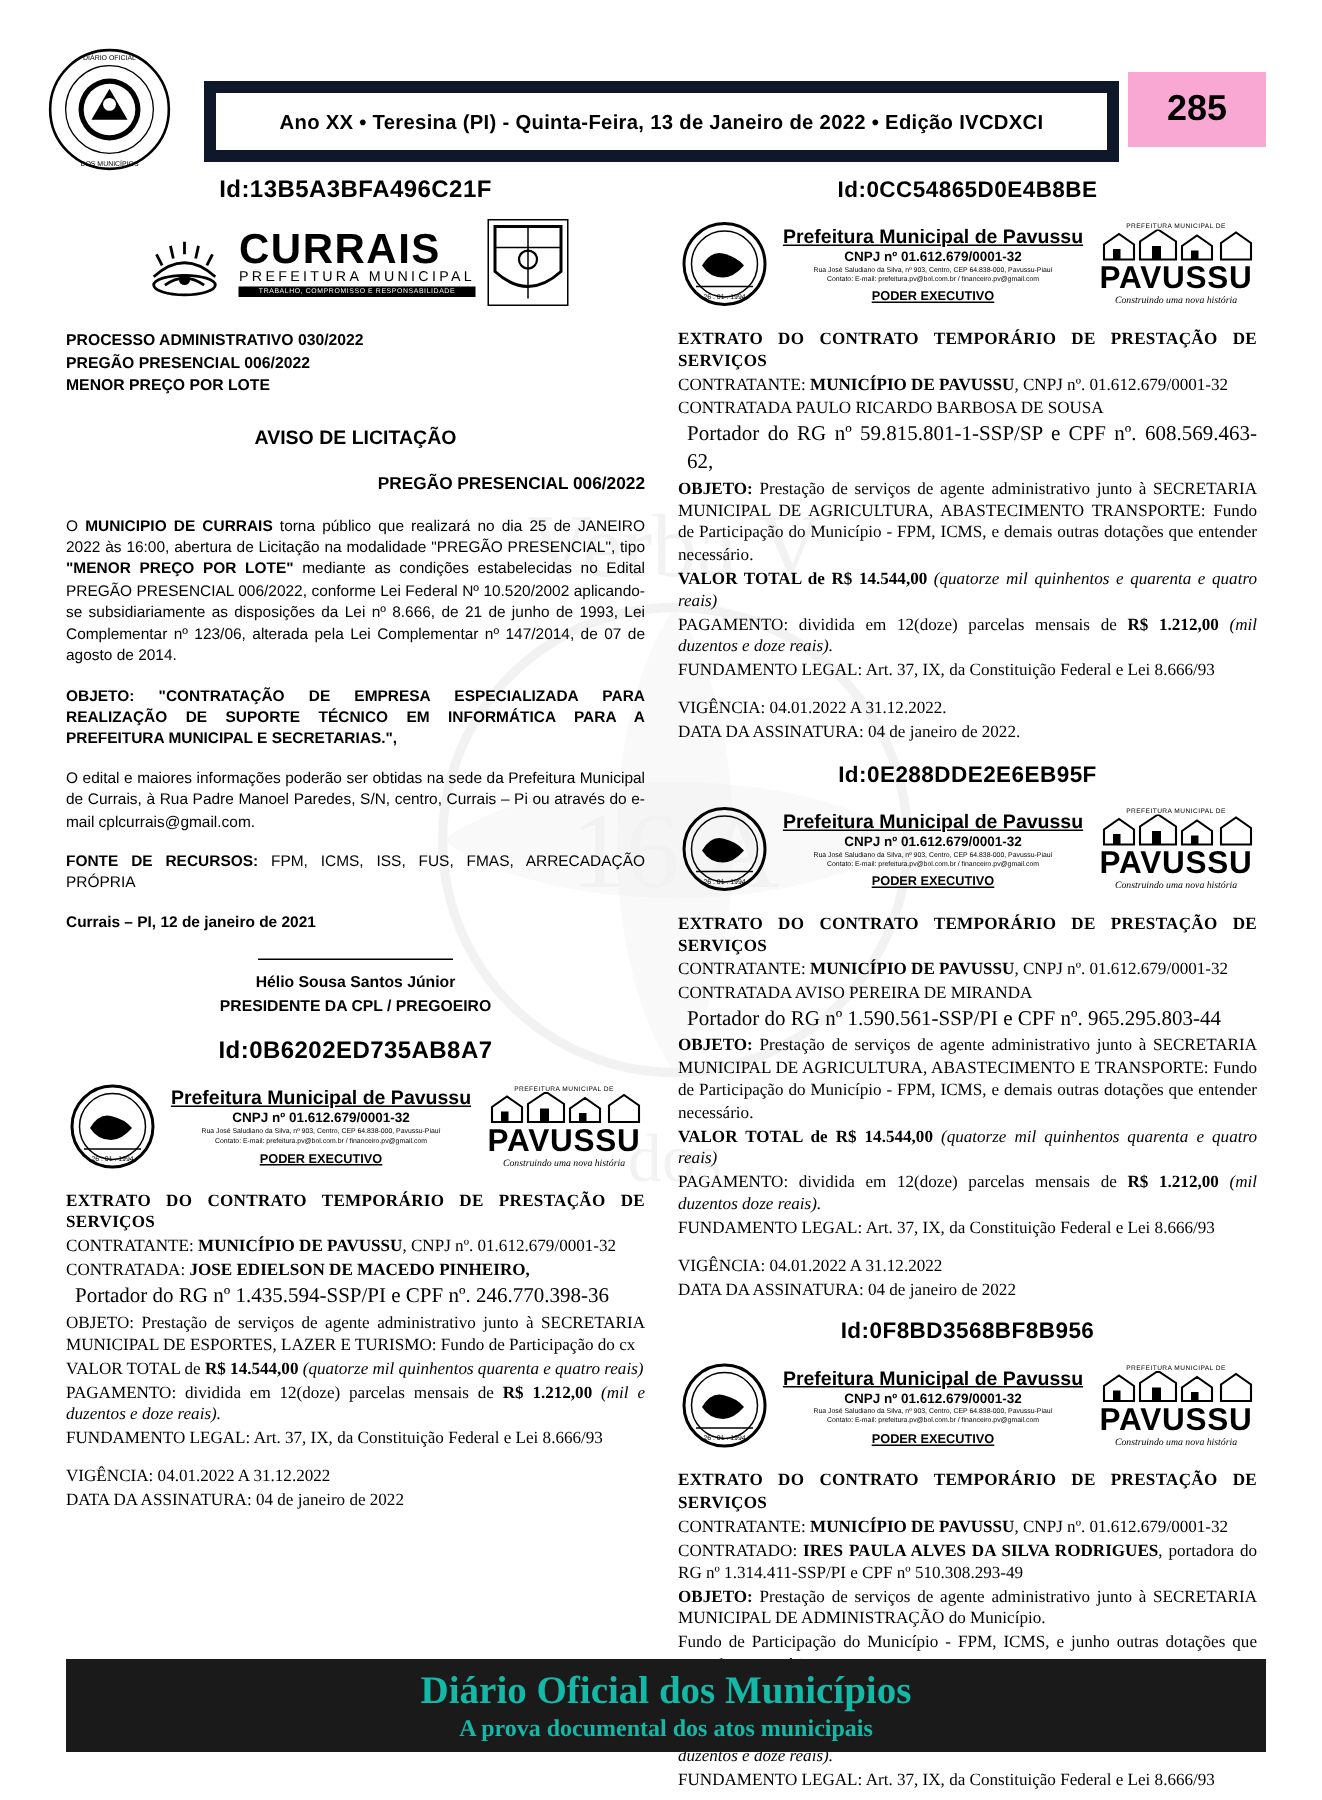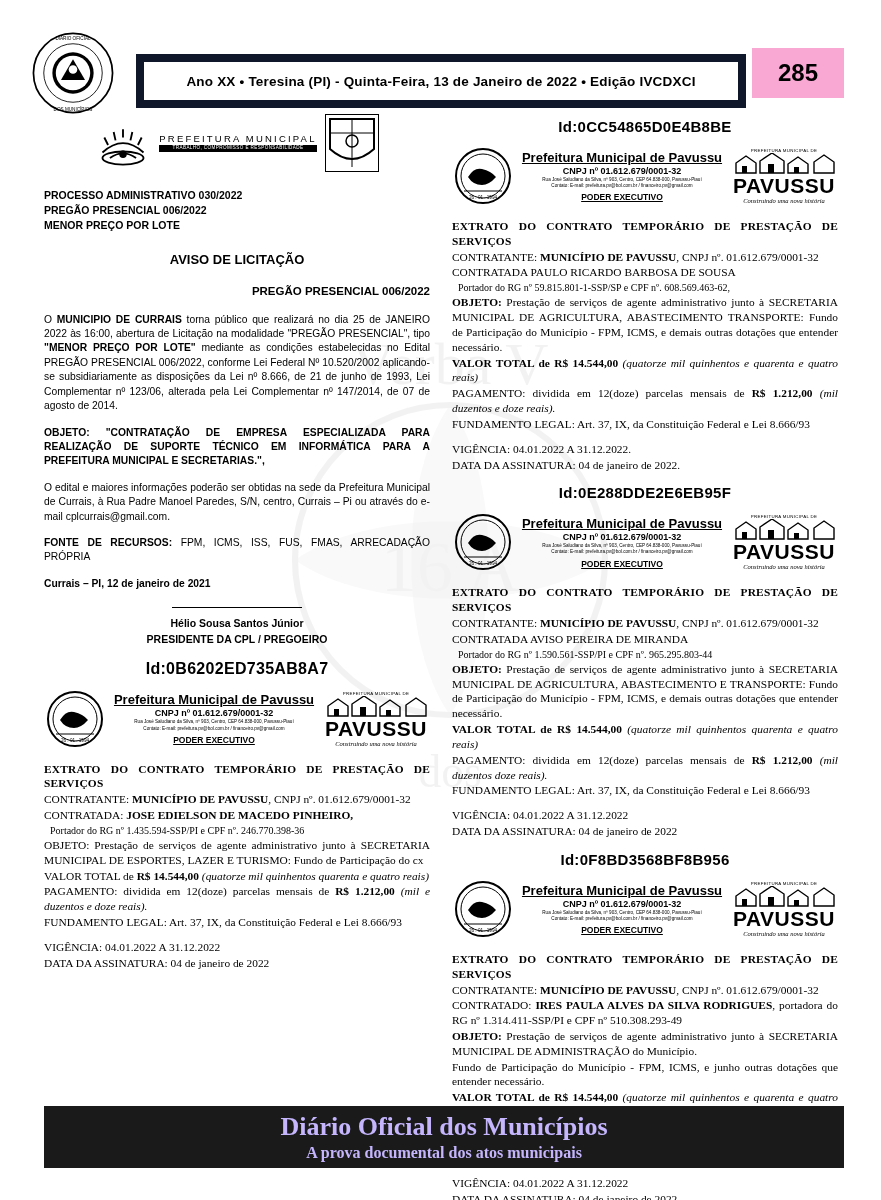--- a/index.html
+++ b/index.html
@@ -110,25 +110,25 @@
   .aviso{font-family:"Liberation Sans", sans-serif;font-weight:bold;font-size:13px;text-align:center;margin:10px 0 18px 0;}
   .pregao-r{font-family:"Liberation Sans", sans-serif;font-weight:bold;font-size:11.5px;text-align:right;margin-bottom:16px;}
   .just{font-family:"Liberation Sans", sans-serif;font-size:10.3px;line-height:1.4;text-align:justify;margin-bottom:12px;}
   .sig{font-family:"Liberation Sans", sans-serif;font-weight:bold;font-size:10.5px;text-align:center;line-height:1.5;margin-top:6px;}
   .hr-small{width:130px;height:1px;background:#000;margin:16px auto 8px auto;}
 
   
   .ext{font-size:11.4px;line-height:1.3;text-align:justify;}
   .ext .hdr{font-weight:bold;text-align:justify;letter-spacing:.2px;}
   .ext p{margin:0 0 1px 0;}
-  .ext .ind{padding-left:6px;font-size:10px;}
+  .ext .ind{padding-left:6px;font-size:14px;}
   .ext .gap{height:9px;}
 
   .footer{
-    position:absolute;left:44px;top:1106px;width:800px;height:62px;background:#1a1a1a;color:#c4b5fd;
+    position:absolute;left:44px;top:1106px;width:800px;height:62px;background:#1a1a1a;color:#14b8a6;
     display:flex;flex-direction:column;align-items:center;justify-content:center;z-index:3;
   }
   .footer .f1{font-family:"Liberation Serif", serif;font-weight:bold;font-size:26px;}
   .footer .f2{font-family:"Liberation Serif", serif;font-weight:bold;font-size:16px;margin-top:2px;}
 </style>
 </head>
 <body>
 
 <div class="page">
 
@@ -161,34 +161,36 @@
       </svg>
     </div>
     <div class="headbar">
       <span>Ano XX • Teresina (PI) - Quinta-Feira, 13 de Janeiro de 2022 • Edição IVCDXCI</span>
     </div>
     <div class="pagenum">285</div>
   </div>
 
   <div class="col col-left">
 
+    <div class="idline">Id:13B5A3BFA496C21F</div>
 
     <div class="currais-logo">
       <div class="currais-mark">
         <svg viewBox="0 0 60 56">
           <g stroke="#000" stroke-width="2" fill="none">
             <path d="M8 38 Q30 18 52 38"></path>
             <path d="M14 30 L10 22 M22 25 L20 16 M30 22 L30 13 M38 25 L40 16 M46 30 L50 22"></path>
             <ellipse cx="30" cy="44" rx="22" ry="7"></ellipse>
             <path d="M16 44 Q30 34 44 44"></path>
           </g>
           <circle cx="30" cy="40" r="4" fill="#000"></circle>
         </svg>
       </div>
       <div class="currais-text">
+        <div class="big">CURRAIS</div>
         <div class="mid">PREFEITURA MUNICIPAL</div>
         <div class="tiny">TRABALHO, COMPROMISSO E RESPONSABILIDADE</div>
       </div>
       <div class="currais-brasao">
         <svg viewBox="0 0 52 56">
           <path d="M4 4 H48 V34 Q26 54 4 34 Z" fill="#fff" stroke="#000" stroke-width="2"></path>
           <path d="M4 18 H48 M26 4 V52" stroke="#000" stroke-width="1"></path>
           <circle cx="26" cy="26" r="6" fill="none" stroke="#000" stroke-width="1.5"></circle>
         </svg>
       </div>

